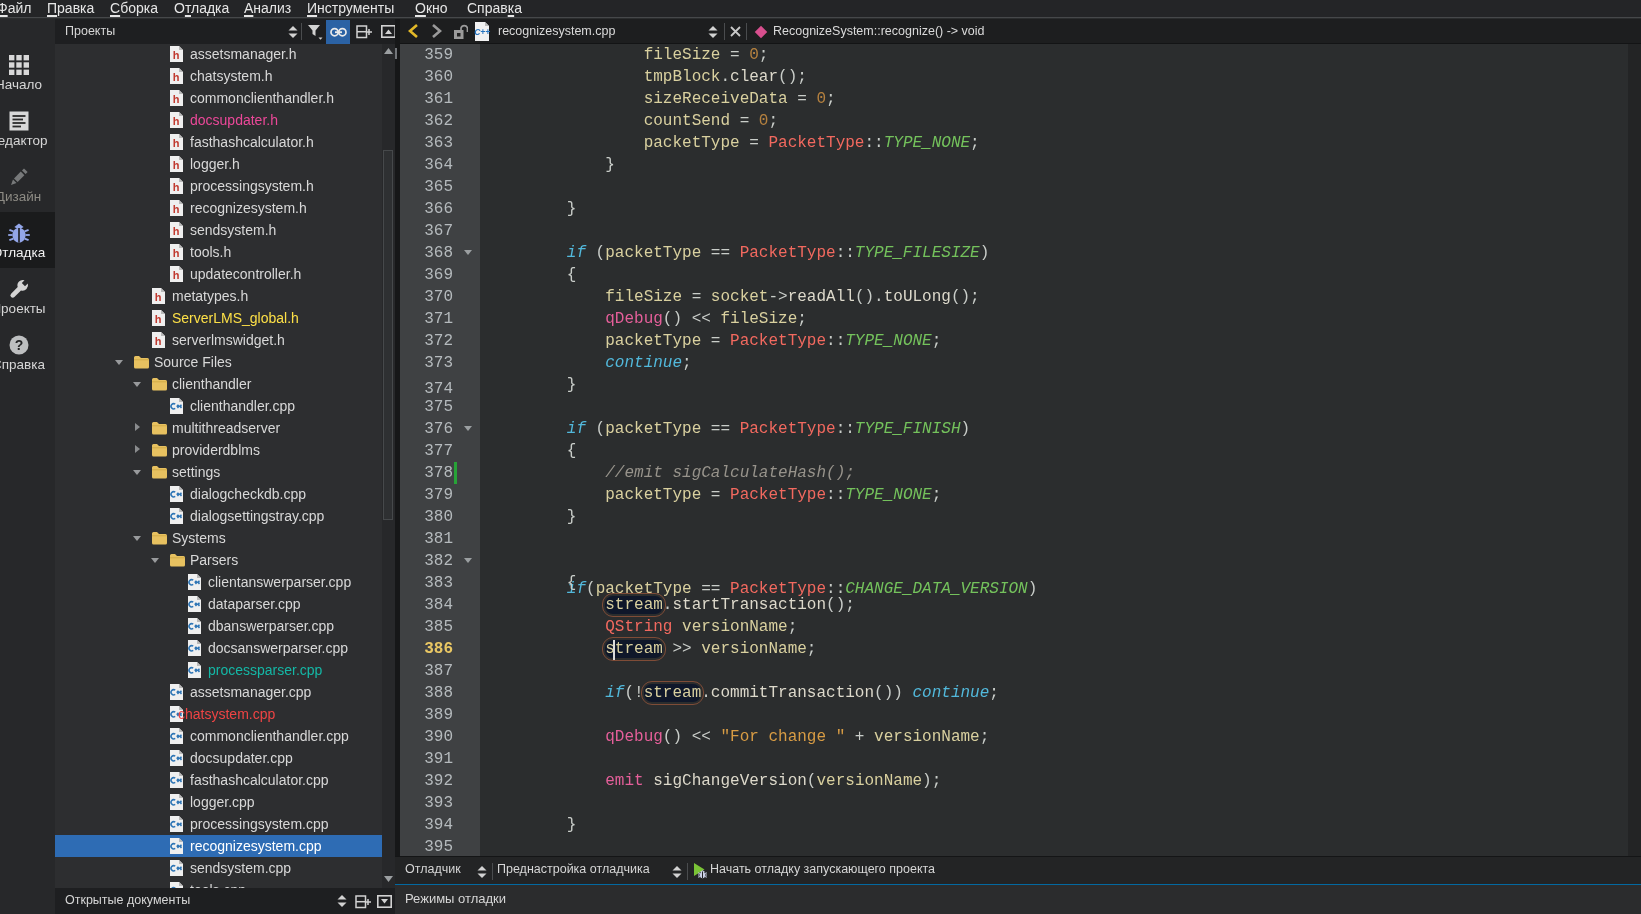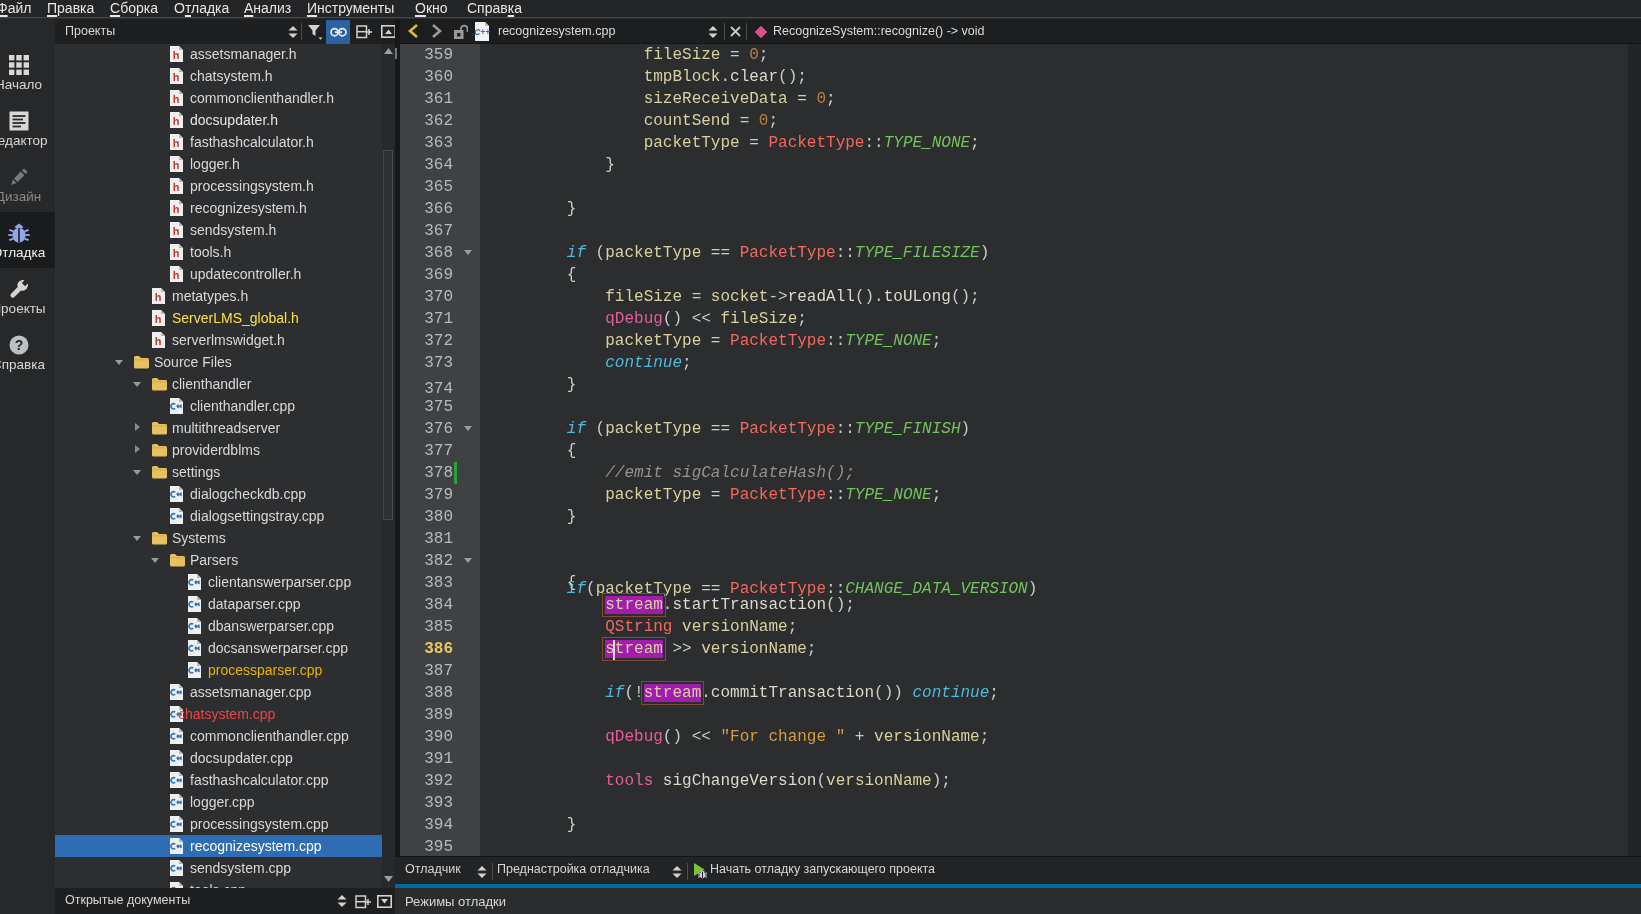--- a/index.html
+++ b/index.html
@@ -23,24 +23,24 @@
 #split{position:absolute;left:395px;top:19px;width:5px;height:895px;background:#161718}
 #toolbar{position:absolute;left:400px;top:19px;width:1241px;height:25px;background:#1d1e1f;border-bottom:1px solid #131415}
 #gutter{position:absolute;left:400px;top:44px;width:80px;height:812px;background:#3f4143}
 .gn{position:absolute;left:400px;width:53px;height:22px;line-height:22px;text-align:right;font-family:"Liberation Mono",monospace;font-size:16px;color:#b5babd}
 .gn.cur{color:#e9c764;font-weight:bold}
 .cl{position:absolute;left:490px;height:22px;line-height:22px;font-family:"Liberation Mono",monospace;font-size:16px;white-space:pre;color:#c9cdc9}
 .p{color:#c9cdc9}.l{color:#d9d09f}.f{color:#ddd9cb}
 .k{color:#52b9dc;font-style:italic}.t{color:#f2695f}
 .e{color:#74c25c;font-style:italic}.n{color:#b5813f}
 .s{color:#d89c44}.m{color:#e55f9a}.c{color:#97938b;font-style:italic}
-.occ{background:#a21caf;outline:1px solid #7f4c37;outline-offset:2px;border-radius:0}
+.occ{background:#0f172a;outline:1px solid #7f4c37;outline-offset:2px;border-radius:8px}
 #escroll{position:absolute;left:1628px;top:44px;width:13px;height:812px;background:#232425}
 #dbgbar{position:absolute;left:395px;top:856px;width:1246px;height:28px;background:#232425;border-top:1px solid #141516}
-#modebar{position:absolute;left:395px;top:884px;width:1246px;height:30px;background:#2b2c2d;border-top:4px solid #0369a1}
+#modebar{position:absolute;left:395px;top:884px;width:1246px;height:30px;background:#2b2c2d;border-top:1px solid #0369a1}
 .btxt{position:absolute;top:0;height:28px;line-height:25px;font-size:12.5px;color:#d6d6d6;white-space:nowrap}
 .vsep{position:absolute;top:5px;width:1px;height:17px;background:#4a4c4e}
 </style></head><body>
 
 <div id="menubar">
  <span style="left:-3px"><u>Ф</u>айл</span>
  <span style="left:47px"><u>П</u>равка</span>
  <span style="left:110px"><u>С</u>борка</span>
  <span style="left:174px">О<u>т</u>ладка</span>
  <span style="left:244px"><u>А</u>нализ</span>
@@ -138,21 +138,21 @@
     <path d="M0 0 H9 L13 4 V16 H0 Z" fill="#efefef"></path>
     <path d="M9 0 L13 4 H9 Z" fill="#b9b9b9"></path>
     <text x="6" y="12.5" font-family="Liberation Sans" font-size="11" font-weight="bold" fill="#c0392f" text-anchor="middle">h</text>
   </svg>
 <div style="position:absolute;left:190px;top:87px;height:22px;line-height:22px;font-size:14px;color:#d8d8d8;white-space:nowrap">commonclienthandler.h</div>
 <svg class="fi" style="left:170px;top:112px" width="13" height="16" viewBox="0 0 13 16">
     <path d="M0 0 H9 L13 4 V16 H0 Z" fill="#efefef"></path>
     <path d="M9 0 L13 4 H9 Z" fill="#b9b9b9"></path>
     <text x="6" y="12.5" font-family="Liberation Sans" font-size="11" font-weight="bold" fill="#c0392f" text-anchor="middle">h</text>
   </svg>
-<div style="position:absolute;left:190px;top:109px;height:22px;line-height:22px;font-size:14px;color:#e5e5e5;white-space:nowrap">docsupdater.h</div>
+<div style="position:absolute;left:190px;top:109px;height:22px;line-height:22px;font-size:14px;color:#ec4899;white-space:nowrap">docsupdater.h</div>
 <svg class="fi" style="left:170px;top:134px" width="13" height="16" viewBox="0 0 13 16">
     <path d="M0 0 H9 L13 4 V16 H0 Z" fill="#efefef"></path>
     <path d="M9 0 L13 4 H9 Z" fill="#b9b9b9"></path>
     <text x="6" y="12.5" font-family="Liberation Sans" font-size="11" font-weight="bold" fill="#c0392f" text-anchor="middle">h</text>
   </svg>
 <div style="position:absolute;left:190px;top:131px;height:22px;line-height:22px;font-size:14px;color:#d8d8d8;white-space:nowrap">fasthashcalculator.h</div>
 <svg class="fi" style="left:170px;top:156px" width="13" height="16" viewBox="0 0 13 16">
     <path d="M0 0 H9 L13 4 V16 H0 Z" fill="#efefef"></path>
     <path d="M9 0 L13 4 H9 Z" fill="#b9b9b9"></path>
     <text x="6" y="12.5" font-family="Liberation Sans" font-size="11" font-weight="bold" fill="#c0392f" text-anchor="middle">h</text>
@@ -312,21 +312,21 @@
   </svg>
 <div style="position:absolute;left:208px;top:637px;height:22px;line-height:22px;font-size:14px;color:#d8d8d8;white-space:nowrap">docsanswerparser.cpp</div>
 <svg class="fi" style="left:188px;top:662px" width="13" height="16" viewBox="0 0 13 16">
     <path d="M0 0 H9 L13 4 V16 H0 Z" fill="#efefef"></path>
     <path d="M9 0 L13 4 H9 Z" fill="#b9b9b9"></path>
     <g stroke="#2e75b5" stroke-width="1.6" fill="none">
       <path d="M5.2 6.2 A2.6 2.6 0 1 0 5.2 10.4"></path>
       <path d="M6.5 8.3 H11.5 M9 8.3 l-1.6 -1.6 M9 8.3 l-1.6 1.6 M9.9 8.3 l1.6 -1.6 M9.9 8.3 l1.6 1.6"></path>
     </g>
   </svg>
-<div style="position:absolute;left:208px;top:659px;height:22px;line-height:22px;font-size:14px;color:#eab308;white-space:nowrap">processparser.cpp</div>
+<div style="position:absolute;left:208px;top:659px;height:22px;line-height:22px;font-size:14px;color:#14b8a6;white-space:nowrap">processparser.cpp</div>
 <svg class="fi" style="left:170px;top:684px" width="13" height="16" viewBox="0 0 13 16">
     <path d="M0 0 H9 L13 4 V16 H0 Z" fill="#efefef"></path>
     <path d="M9 0 L13 4 H9 Z" fill="#b9b9b9"></path>
     <g stroke="#2e75b5" stroke-width="1.6" fill="none">
       <path d="M5.2 6.2 A2.6 2.6 0 1 0 5.2 10.4"></path>
       <path d="M6.5 8.3 H11.5 M9 8.3 l-1.6 -1.6 M9 8.3 l-1.6 1.6 M9.9 8.3 l1.6 -1.6 M9.9 8.3 l1.6 1.6"></path>
     </g>
   </svg>
 <div style="position:absolute;left:190px;top:681px;height:22px;line-height:22px;font-size:14px;color:#d8d8d8;white-space:nowrap">assetsmanager.cpp</div>
 <svg class="fi" style="left:170px;top:706px" width="13" height="16" viewBox="0 0 13 16">
@@ -576,21 +576,21 @@
 <div class="cl" style="top:578px">        <span class="k">if</span><span class="p">(</span><span class="l">packetType</span><span class="p"> == </span><span class="t">PacketType</span><span class="p">::</span><span class="e">CHANGE_DATA_VERSION</span><span class="p">)</span></div>
 <div class="cl" style="top:572px">        <span class="p">{</span></div>
 <div class="cl" style="top:594px">            <span class="occ"><span class="l">stream</span></span><span class="p">.</span><span class="f">startTransaction</span><span class="p">();</span></div>
 <div class="cl" style="top:616px">            <span class="t">QString</span><span class="p"> </span><span class="l">versionName</span><span class="p">;</span></div>
 <div class="cl" style="top:638px">            <span class="occ"><span class="l">stream</span></span><span class="p"> &gt;&gt; </span><span class="l">versionName</span><span class="p">;</span></div>
 <div class="cl" style="top:660px"></div>
 <div class="cl" style="top:682px">            <span class="k">if</span><span class="p">(!</span><span class="occ"><span class="l">stream</span></span><span class="p">.</span><span class="f">commitTransaction</span><span class="p">()) </span><span class="k">continue</span><span class="p">;</span></div>
 <div class="cl" style="top:704px"></div>
 <div class="cl" style="top:726px">            <span class="m">qDebug</span><span class="p">() &lt;&lt; </span><span class="s">"For change "</span><span class="p"> + </span><span class="l">versionName</span><span class="p">;</span></div>
 <div class="cl" style="top:748px"></div>
-<div class="cl" style="top:770px">            <span class="m">tools</span><span class="p"> </span><span class="f">sigChangeVersion</span><span class="p">(</span><span class="l">versionName</span><span class="p">);</span></div>
+<div class="cl" style="top:770px">            <span class="m">emit</span><span class="p"> </span><span class="f">sigChangeVersion</span><span class="p">(</span><span class="l">versionName</span><span class="p">);</span></div>
 <div class="cl" style="top:792px"></div>
 <div class="cl" style="top:814px">        <span class="p">}</span></div>
 <div class="cl" style="top:836px"></div>
 <div style="position:absolute;left:613px;top:640px;width:2px;height:20px;background:#dcdcdc"></div>
 <div id="escroll"></div>
 
 <div id="dbgbar">
  <div class="btxt" style="left:10px">Отладчик</div>
  <svg class="abs" style="left:82px;top:9px" width="10" height="12" viewBox="0 0 10 12">
       <path d="M5 0 L9.5 4.5 H0.5 Z" fill="#d2d2d2"></path>

